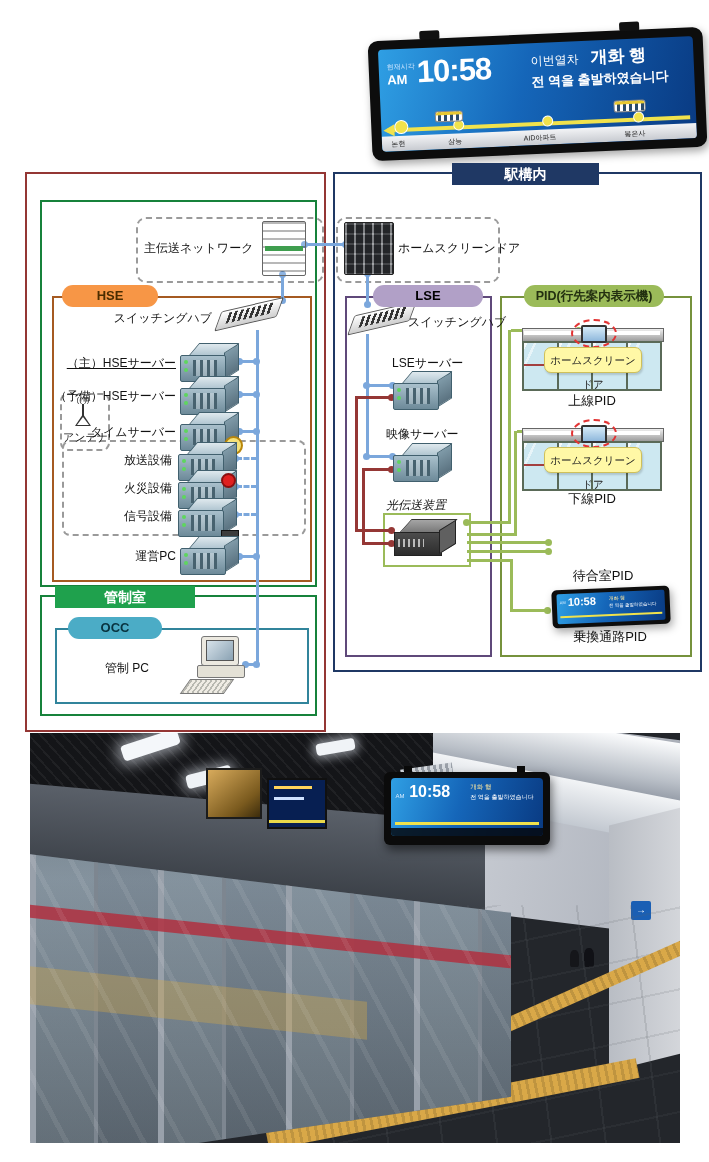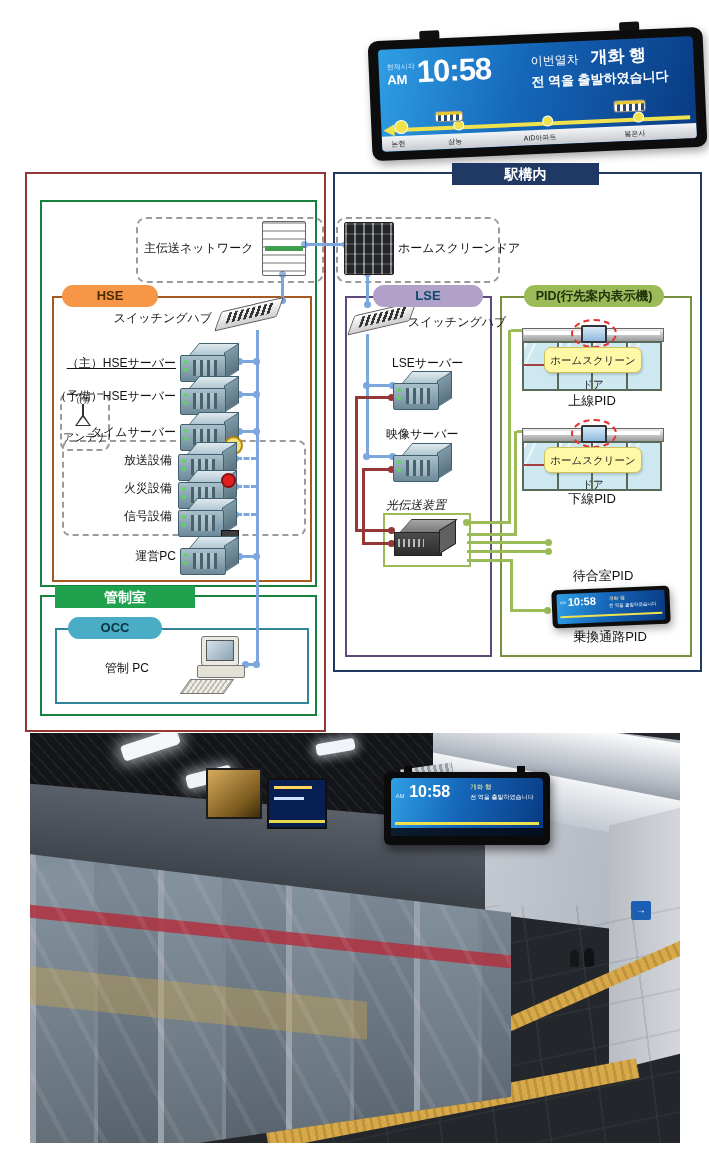--- a/index.html
+++ b/index.html
@@ -228,21 +228,21 @@
   </div>
 
   <div class="box" style="left:333px;top:172px;width:365px;height:496px;border:2px solid #1F3864;"></div>
   <div class="hdr" style="left:452px;top:163px;width:147px;background:#1F3864;">駅構内</div>
 
   <div class="dashedbox" style="left:336px;top:217px;width:160px;height:62px;"></div>
   <div class="netdev2" style="left:344px;top:222px;width:48px;height:51px;"></div>
   <div class="lbl" style="left:398px;top:240px;">ホームスクリーンドア</div>
 
   <div class="box" style="left:345px;top:296px;width:143px;height:357px;border:2px solid #5F497A;"></div>
-  <div class="pill" style="left:373px;top:285px;width:110px;background:#B1A0C7;color:#0c4a6e;">LSE</div>
+  <div class="pill" style="left:373px;top:285px;width:110px;background:#B1A0C7;color:#000000;">LSE</div>
   <div class="hub" style="left:348px;top:303px;">
       <i class="body"></i>
       <i class="grid"></i>
     </div>
   <div class="lbl" style="left:408px;top:314px;">スイッチングハブ</div>
 
   <div class="lbl" style="left:392px;top:355px;">LSEサーバー</div>
   <div class="srv" style="left:393px;top:371px;width:54px;">
       <i class="ftop"></i>
       <i class="fside"></i>

